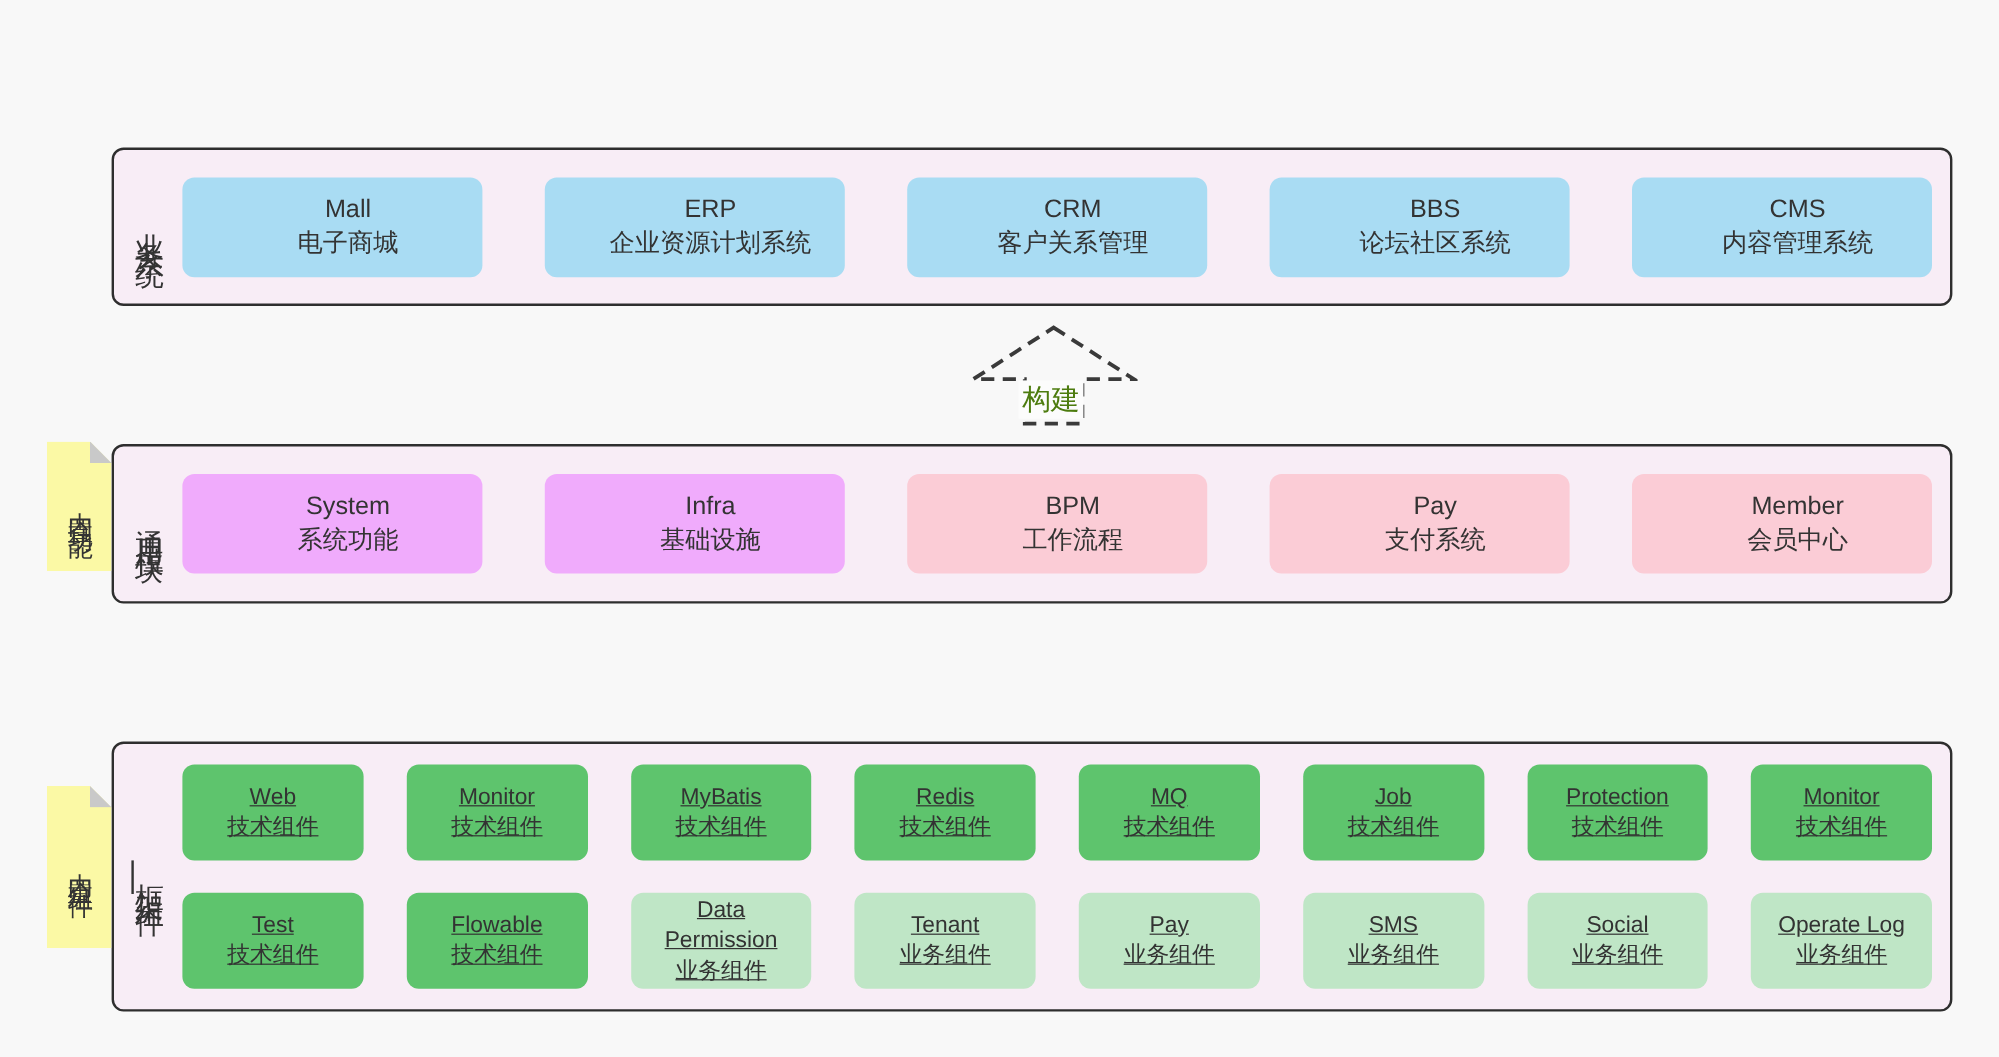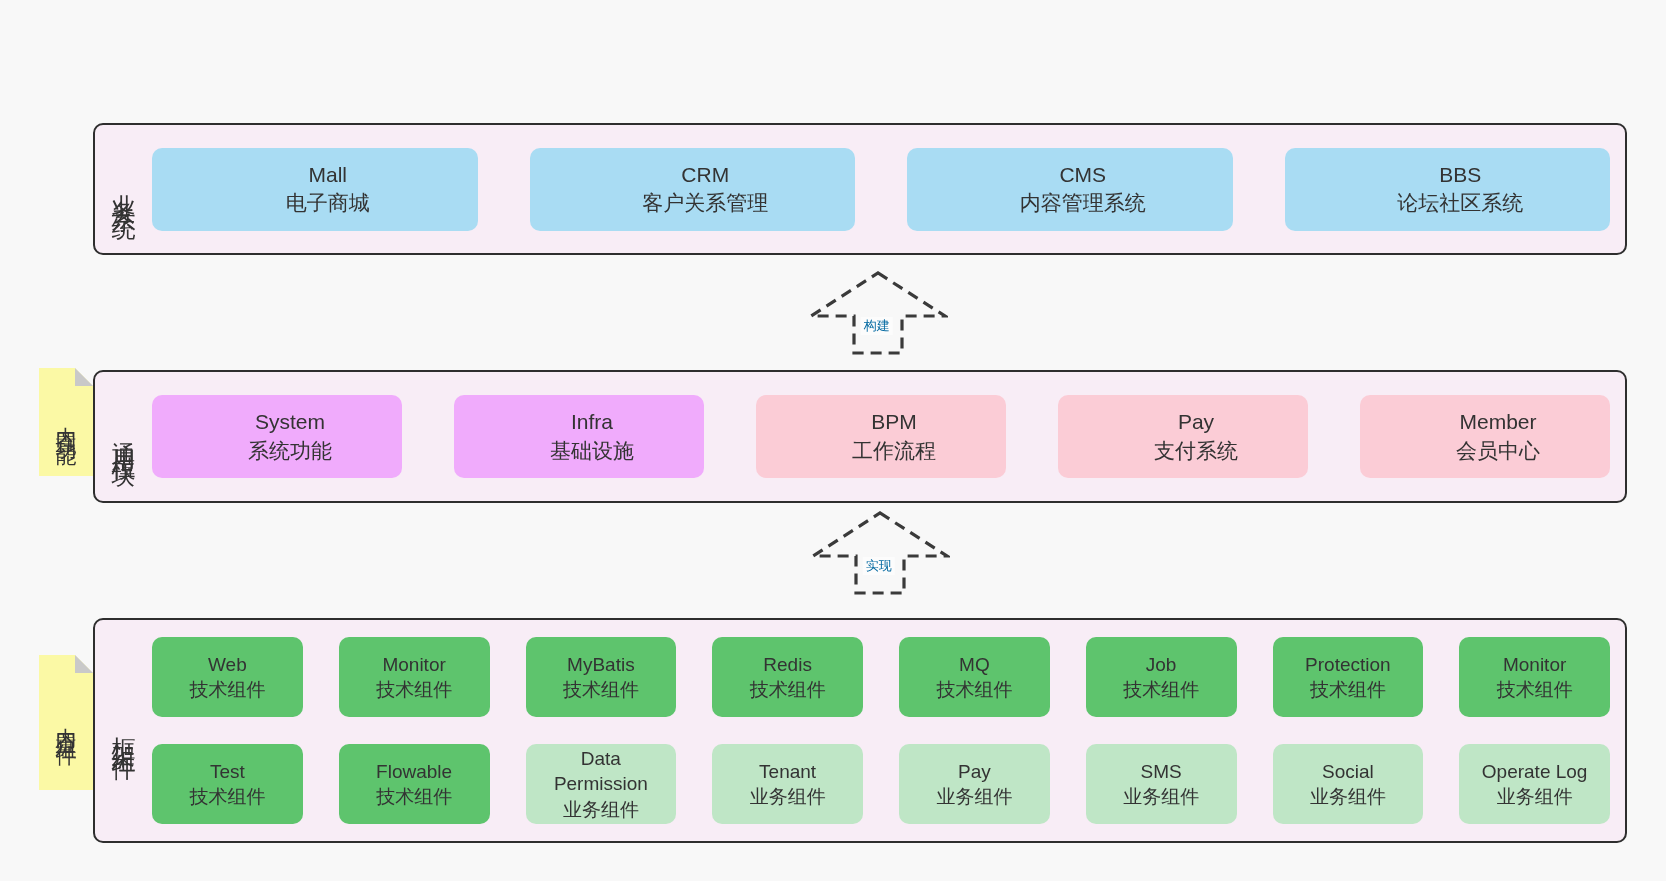--- a/index.html
+++ b/index.html
@@ -5,21 +5,21 @@
   html,body{margin:0;padding:0;background:#f8f8f8;}
   .canvas{position:relative;width:1666px;height:881px;background:#f8f8f8;overflow:hidden;
           font-family:"Liberation Sans","DejaVu Sans",sans-serif;color:#333;}
 
   
   .panel{position:absolute;left:93px;width:1534px;box-sizing:border-box;
          background:#f8edf6;border:2.5px solid #2e2e2e;border-radius:10px;
          display:flex;align-items:stretch;}
   .panel-1{top:123px;height:132px;}
   .panel-2{top:370px;height:133px;}
-  .panel-3{top:618px;height:225px;}
+  .panel-3{top:618px;height:225px;text-decoration:underline;}
 
   .v-label{width:57px;flex:0 0 57px;display:flex;align-items:center;justify-content:center;
            writing-mode:vertical-rl;text-orientation:upright;
            font-size:24px;letter-spacing:7px;color:#333;}
 
   .boxes-6{flex:1;display:flex;align-items:center;gap:52px;padding:0 15px 0 0;}
   .rows{flex:1;display:flex;flex-direction:column;justify-content:center;gap:27px;padding:0 15px 0 0;}
   .box-row{display:flex;gap:36px;}
 
   .box{flex:1 1 0;border-radius:10px;display:flex;flex-direction:column;
@@ -33,21 +33,21 @@
   .pink{background:#fbccd6;}
   .green{background:#5ec46d;}
   .green-light{background:#bfe6c6;}
 
   
   .arrow{position:absolute;width:140px;height:86px;}
   .arrow-1{left:808px;top:270px;}
   .arrow-2{left:810px;top:510px;}
   .arrow svg{position:absolute;inset:0;}
   .arrow-label{position:absolute;left:50%;top:47px;transform:translateX(-54%);
-               background:#fcfcfc;padding:0 3px;font-size:13px;color:#0369a1;white-space:nowrap;}
+               background:#fcfcfc;padding:0 3px;font-size:24px;color:#4d7c0f;white-space:nowrap;}
 
   
   .note-wrap{position:absolute;left:39px;width:54px;z-index:3;}
   .note-1{top:368px;height:108px;}
   .note-2{top:655px;height:135px;}
   .note-body{position:absolute;inset:0;background:#fbf9a5;
              clip-path:polygon(0 0,calc(100% - 18px) 0,100% 18px,100% 100%,0 100%);
              display:flex;align-items:center;justify-content:center;}
   .note-fold{position:absolute;top:0;right:0;width:18px;height:18px;background:#c9c9c9;
              clip-path:polygon(0 0,100% 100%,0 100%);}
@@ -60,30 +60,34 @@
 <div class="canvas">
 
   <section class="panel panel-1">
     <div class="v-label">业务系统</div>
     <div class="boxes-6">
       <div class="box blue">
         <span>Mall</span>
         <span>电子商城</span>
       </div>
       <div class="box blue">
+        <span>ERP</span>
+        <span>企业资源计划系统</span>
+      </div>
+      <div class="box blue">
         <span>CRM</span>
         <span>客户关系管理</span>
       </div>
       <div class="box blue">
+        <span>BBS</span>
+        <span>论坛社区系统</span>
+      </div>
+      <div class="box blue">
         <span>CMS</span>
         <span>内容管理系统</span>
-      </div>
-      <div class="box blue">
-        <span>BBS</span>
-        <span>论坛社区系统</span>
       </div>
     </div>
   </section>
 
   <div class="arrow arrow-1">
     <svg viewBox="0 0 140 86">
       <polygon points="70,3 137,46 94,46 94,83 46,83 46,46 3,46" fill="none" stroke="#3a3a3a" stroke-width="3.2" stroke-dasharray="11 7"></polygon>
     </svg>
     <span class="arrow-label">构建</span>
   </div>
@@ -114,26 +118,20 @@
     </div>
   </section>
 
   <div class="note-wrap note-1">
     <div class="note-body">
       <span class="note-text">内置功能</span>
     </div>
     <div class="note-fold"></div>
   </div>
 
-  <div class="arrow arrow-2">
-    <svg viewBox="0 0 140 86">
-      <polygon points="70,3 137,46 94,46 94,83 46,83 46,46 3,46" fill="none" stroke="#3a3a3a" stroke-width="3.2" stroke-dasharray="11 7"></polygon>
-    </svg>
-    <span class="arrow-label">实现</span>
-  </div>
 
   <section class="panel panel-3">
     <div class="v-label">框架组件</div>
     <div class="rows">
       <div class="box-row">
         <div class="box green">
           <span>Web</span>
           <span>技术组件</span>
         </div>
         <div class="box green">

